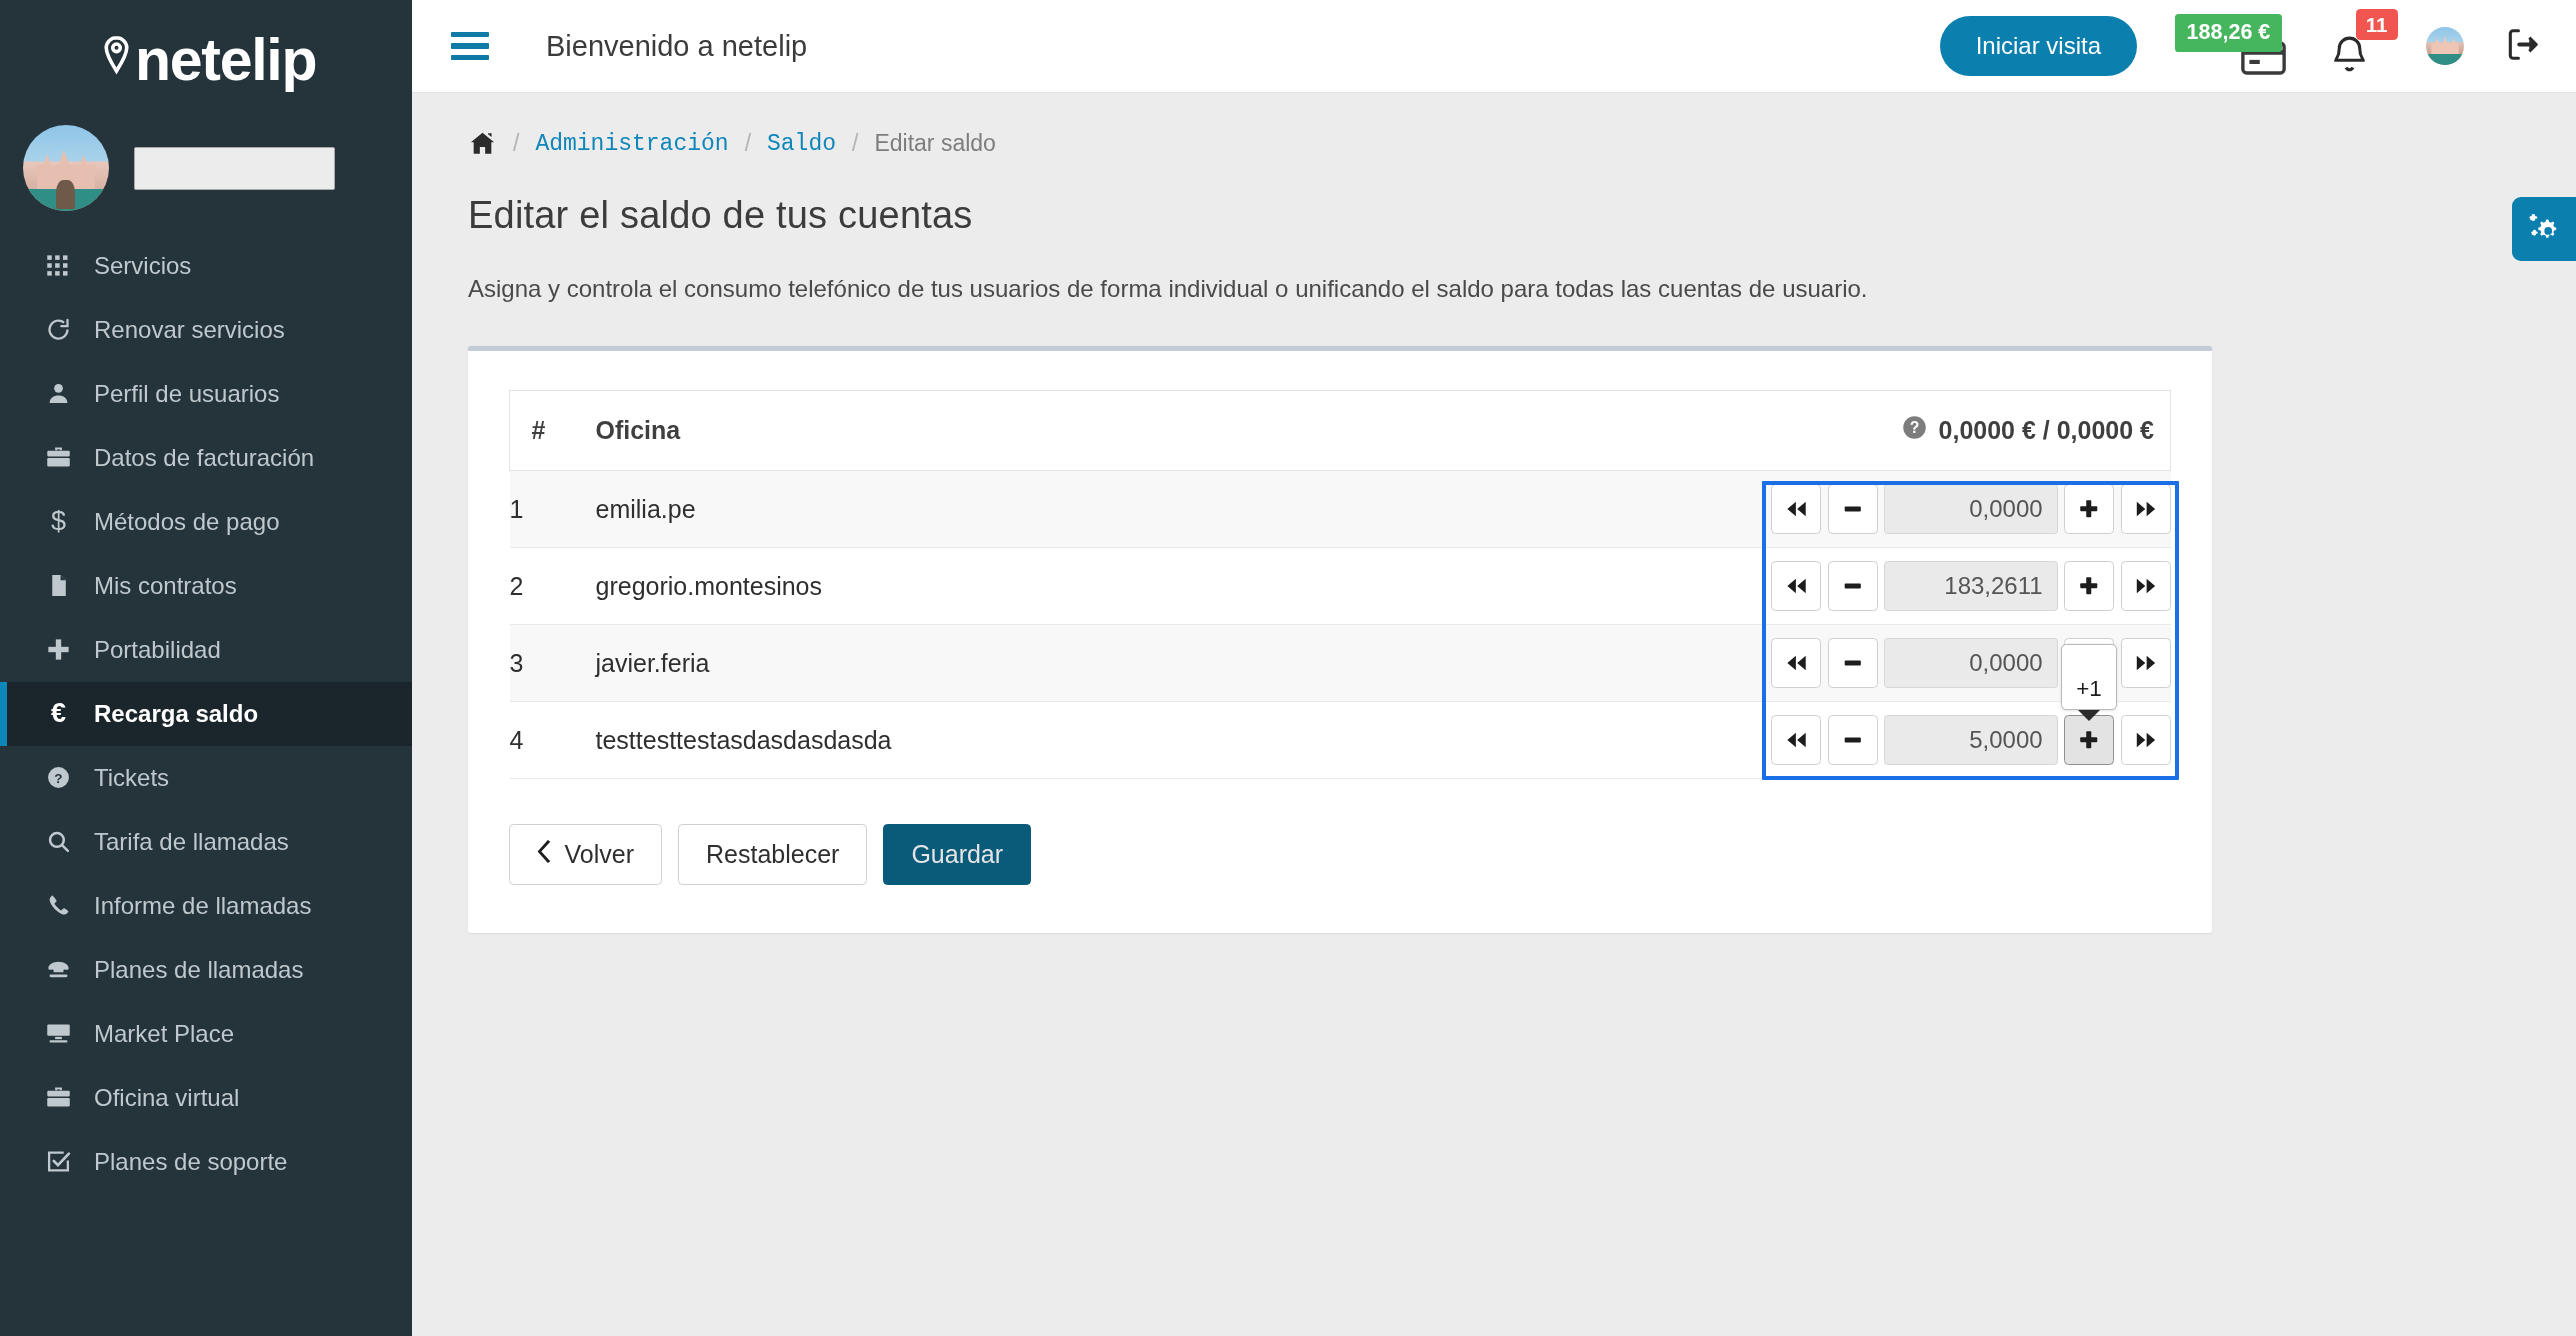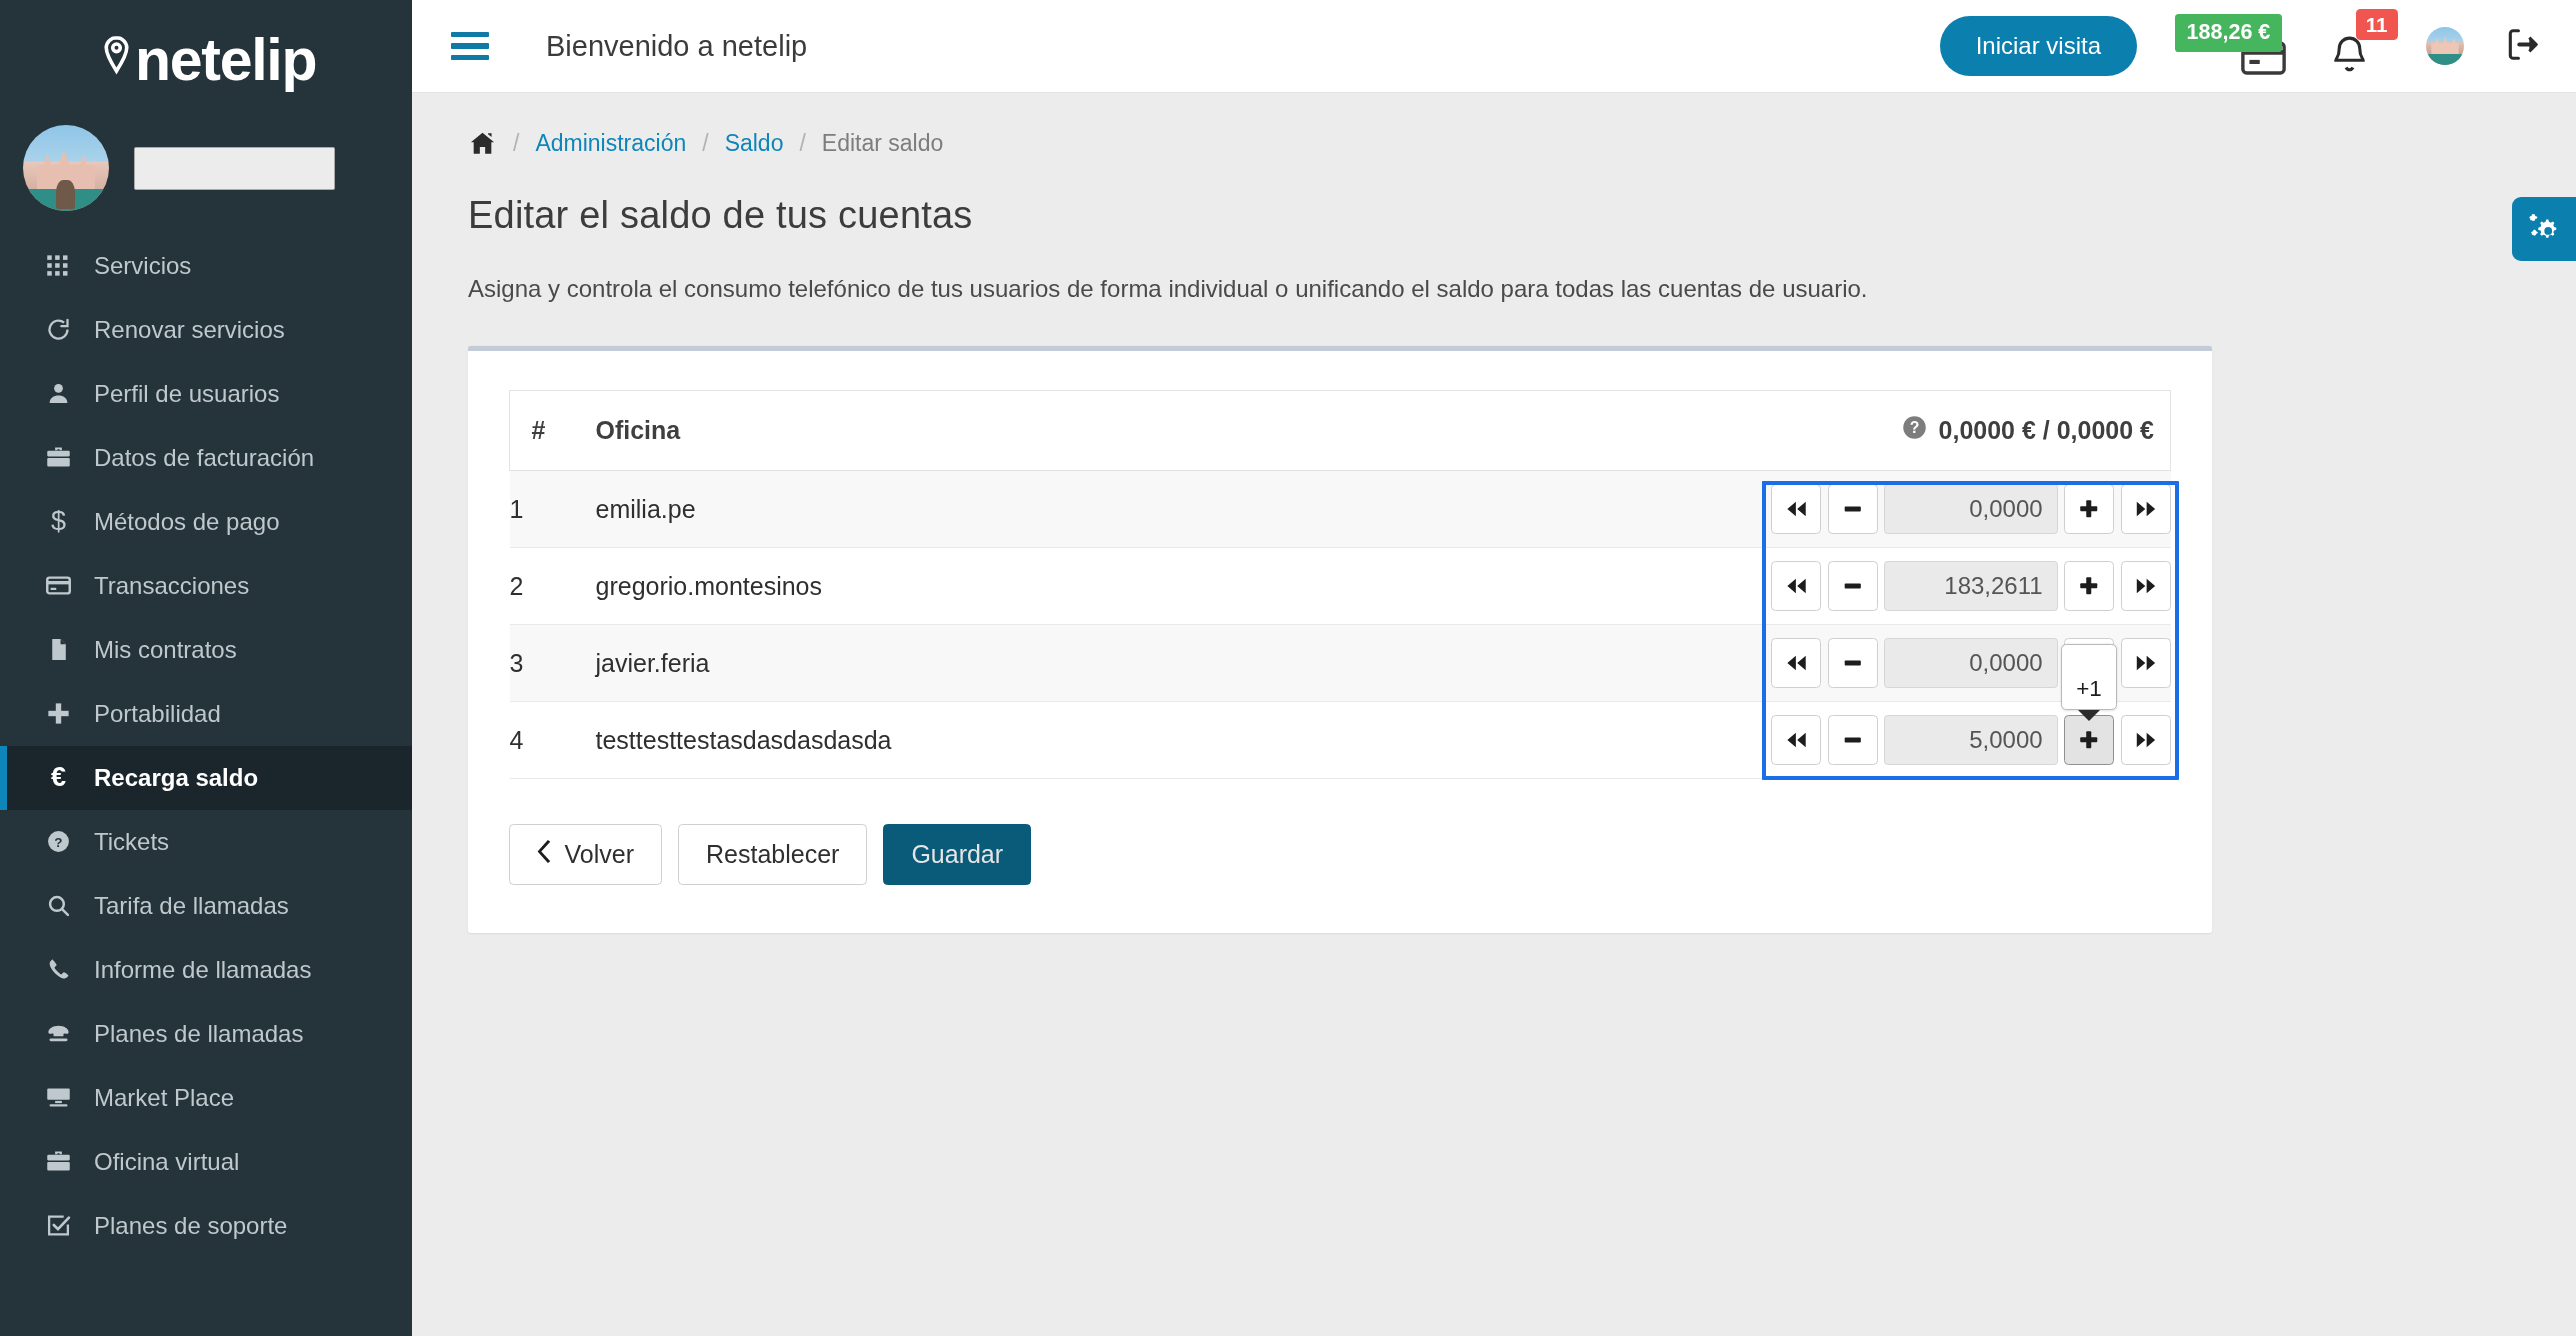--- a/index.html
+++ b/index.html
@@ -137,21 +137,21 @@
     display: flex; align-items: center; justify-content: center;
     cursor: pointer; z-index: 30;
   }
 
   .breadcrumb {
     display: flex; align-items: center;
     padding: 36px 0 0 56px; gap: 0; font-size: 23px;
   }
   .breadcrumb .home-ic { margin-right: 0; display: flex; align-items: center; }
   .bc-sep { color: #b3b3b3; margin: 0 16px; font-size: 23px; }
-  .bc-link { color: #0e86ba; cursor: pointer; }
+  .bc-link { color: #0e86ba; cursor: pointer; font-family: Liberation Mono, monospace; }
   .bc-current { color: #7d7d7d; }
 
   .page-title {
     font-size: 38px; color: #3c3c3c; font-weight: 400;
     padding: 36px 0 0 56px; letter-spacing: 0.2px;
   }
   .page-sub {
     font-size: 24px; color: #4a4a4a;
     padding: 38px 0 0 56px;
   }
@@ -321,30 +321,20 @@
           </svg>
         </span>
         <span>Datos de facturación</span>
       </div>
 
       <div class="menu-item">
         <span class="mi-icon glyph">$</span>
         <span>Métodos de pago</span>
       </div>
 
-      <div class="menu-item">
-        <span class="mi-icon">
-          <svg width="27" height="27" viewBox="0 0 24 24" fill="currentColor">
-            <rect x="2" y="5" width="20" height="14" rx="2" fill="none" stroke="currentColor" stroke-width="2.2"></rect>
-            <rect x="2" y="8" width="20" height="3"></rect>
-              <rect x="5" y="14" width="5" height="2"></rect>
-          </svg>
-        </span>
-        <span>Transacciones</span>
-      </div>
 
 
       <div class="menu-item">
         <span class="mi-icon">
           <svg width="25" height="25" viewBox="0 0 24 24" fill="currentColor">
             <path d="M6 2h8l5 5v15H6z"></path>
               <path d="M14 2v5h5" fill="#25333a"></path>
           </svg>
         </span>
         <span>Mis contratos</span>

